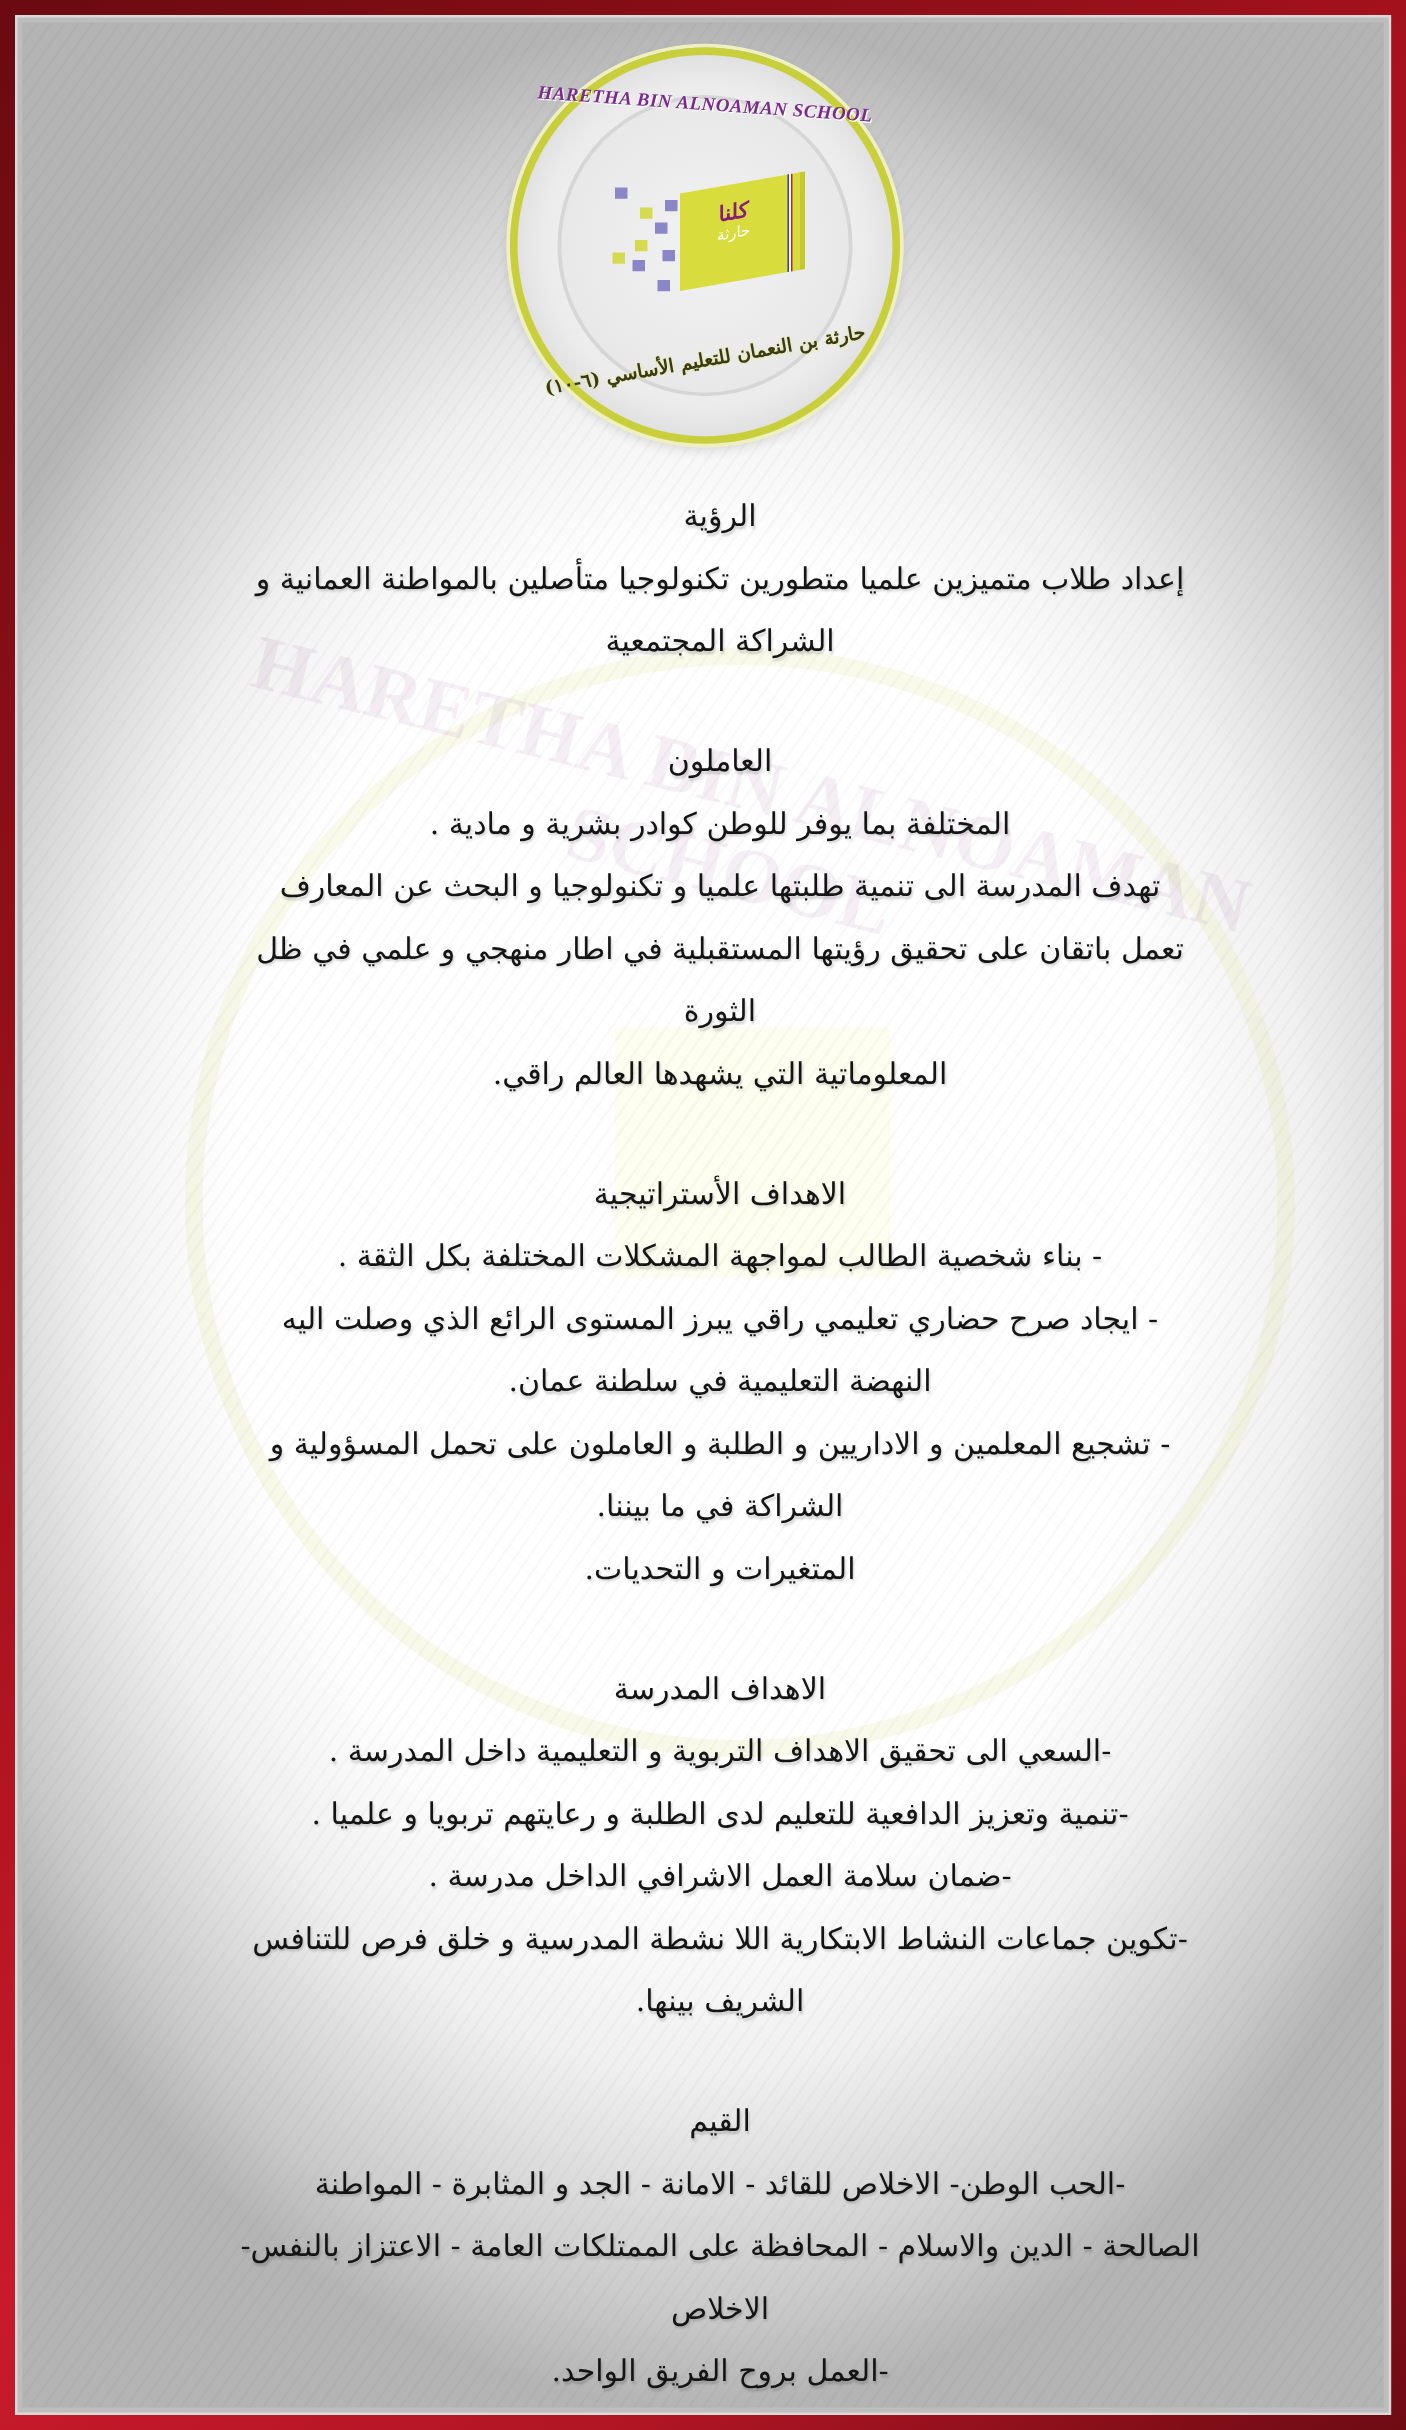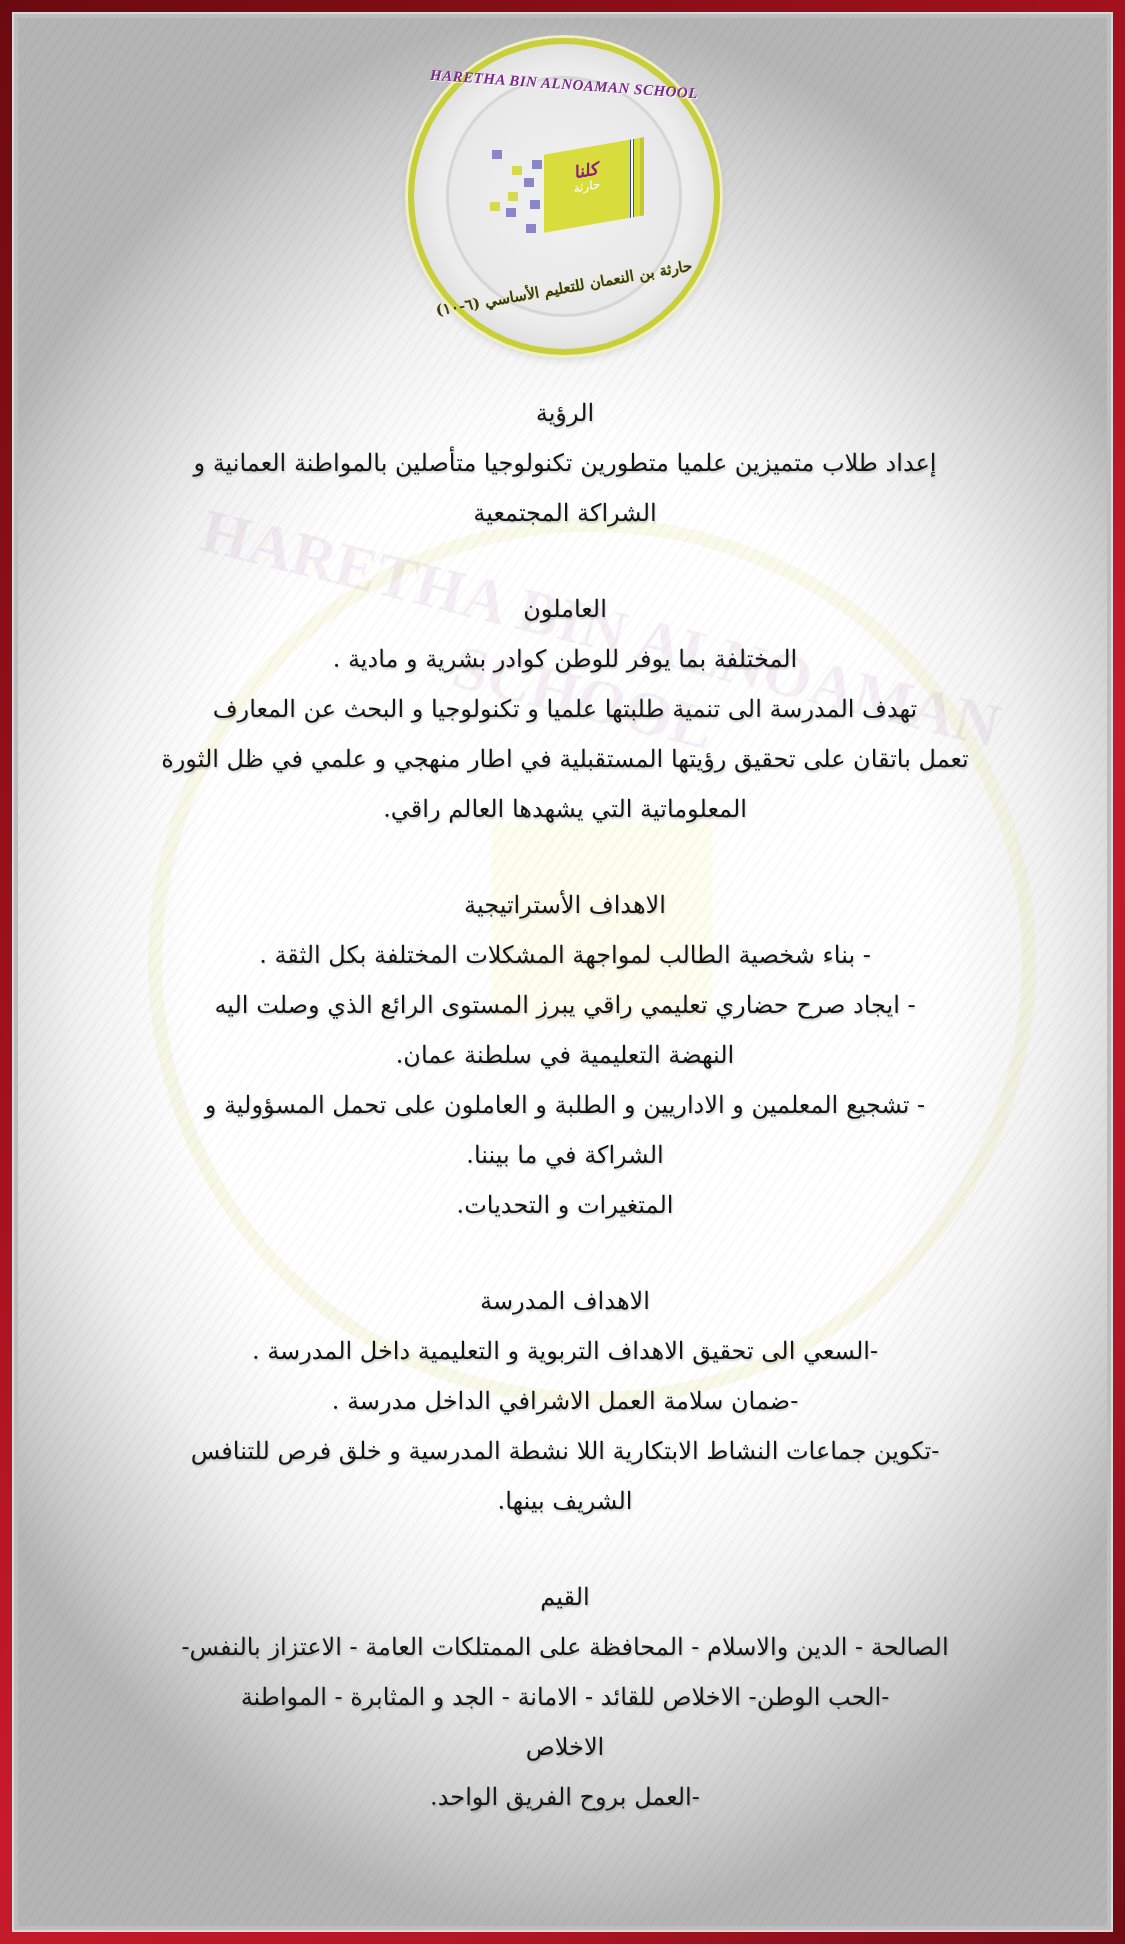--- a/index.html
+++ b/index.html
@@ -89,21 +89,21 @@
       text-shadow: 0 0 2px #e8ec70;
     }
 
     
     .content {
       position: absolute; left: 160px; top: 388px; width: 810px;
       direction: rtl; text-align: center;
       font-family: "DejaVu Serif", "Liberation Serif", serif;
       color: #141414;
     }
-    .section { margin-bottom: 46px; }
+    .section { margin-bottom: 46px; margin-left: 22px; }
     .heading { font-size: 24px; line-height: 50px; }
     .line { font-size: 24px; line-height: 50px; text-shadow: 1px 2px 2px rgba(0,0,0,0.18); }
   </style>
 </head>
 <body>
 
 <div class="frame">
   <div class="inner-border"></div>
   <div class="paper">
     <div class="watermark">
@@ -155,25 +155,26 @@
     <div class="line">- ايجاد صرح حضاري تعليمي راقي يبرز المستوى الرائع الذي وصلت اليه</div>
     <div class="line">النهضة التعليمية في سلطنة عمان.</div>
     <div class="line">- تشجيع المعلمين و الاداريين و الطلبة و العاملون على تحمل المسؤولية و</div>
     <div class="line">الشراكة في ما بيننا.</div>
     <div class="line">المتغيرات و التحديات.</div>
   </div>
 
   <div class="section">
     <div class="heading line">الاهداف المدرسة</div>
     <div class="line">-السعي الى تحقيق الاهداف التربوية و التعليمية داخل المدرسة .</div>
+    <div class="line">-تنمية وتعزيز الدافعية للتعليم لدى الطلبة و رعايتهم تربويا و علميا .</div>
     <div class="line">-ضمان سلامة العمل الاشرافي الداخل مدرسة .</div>
     <div class="line">-تكوين جماعات النشاط الابتكارية اللا نشطة المدرسية و خلق فرص للتنافس</div>
     <div class="line">الشريف بينها.</div>
   </div>
 
   <div class="section">
     <div class="heading line">القيم</div>
+    <div class="line">-الحب الوطن- الاخلاص للقائد - الامانة - الجد و المثابرة -  المواطنة</div>
     <div class="line">الصالحة - الدين والاسلام - المحافظة على الممتلكات العامة - الاعتزاز بالنفس-</div>
-    <div class="line">-الحب الوطن- الاخلاص للقائد - الامانة - الجد و المثابرة -  المواطنة</div>
     <div class="line">الاخلاص</div>
     <div class="line">-العمل بروح الفريق الواحد.</div>
   </div>
 </div>
 
 </body></html>

